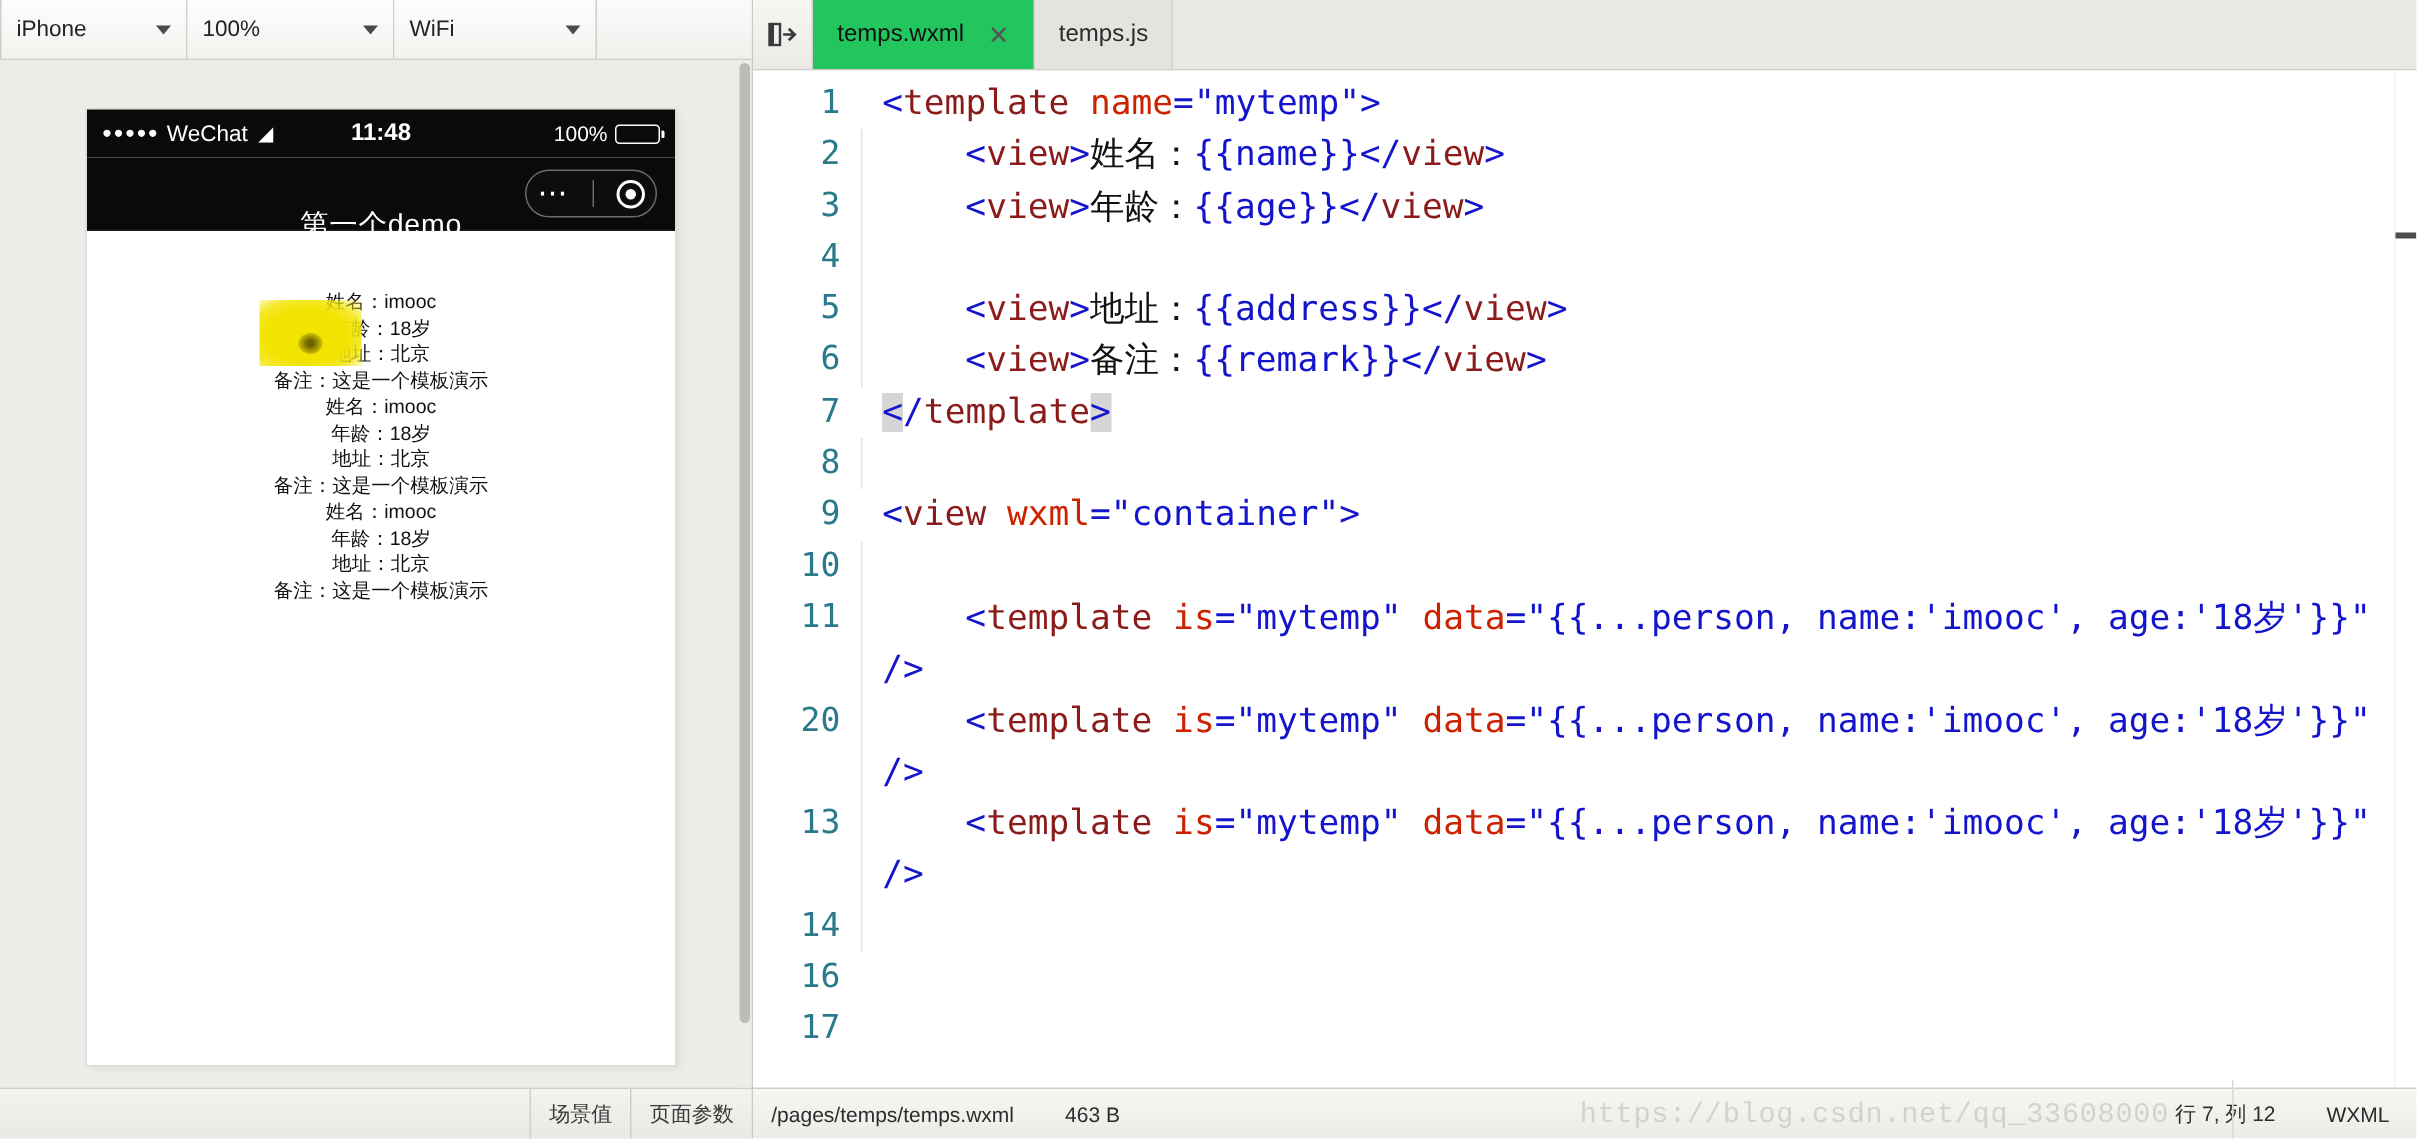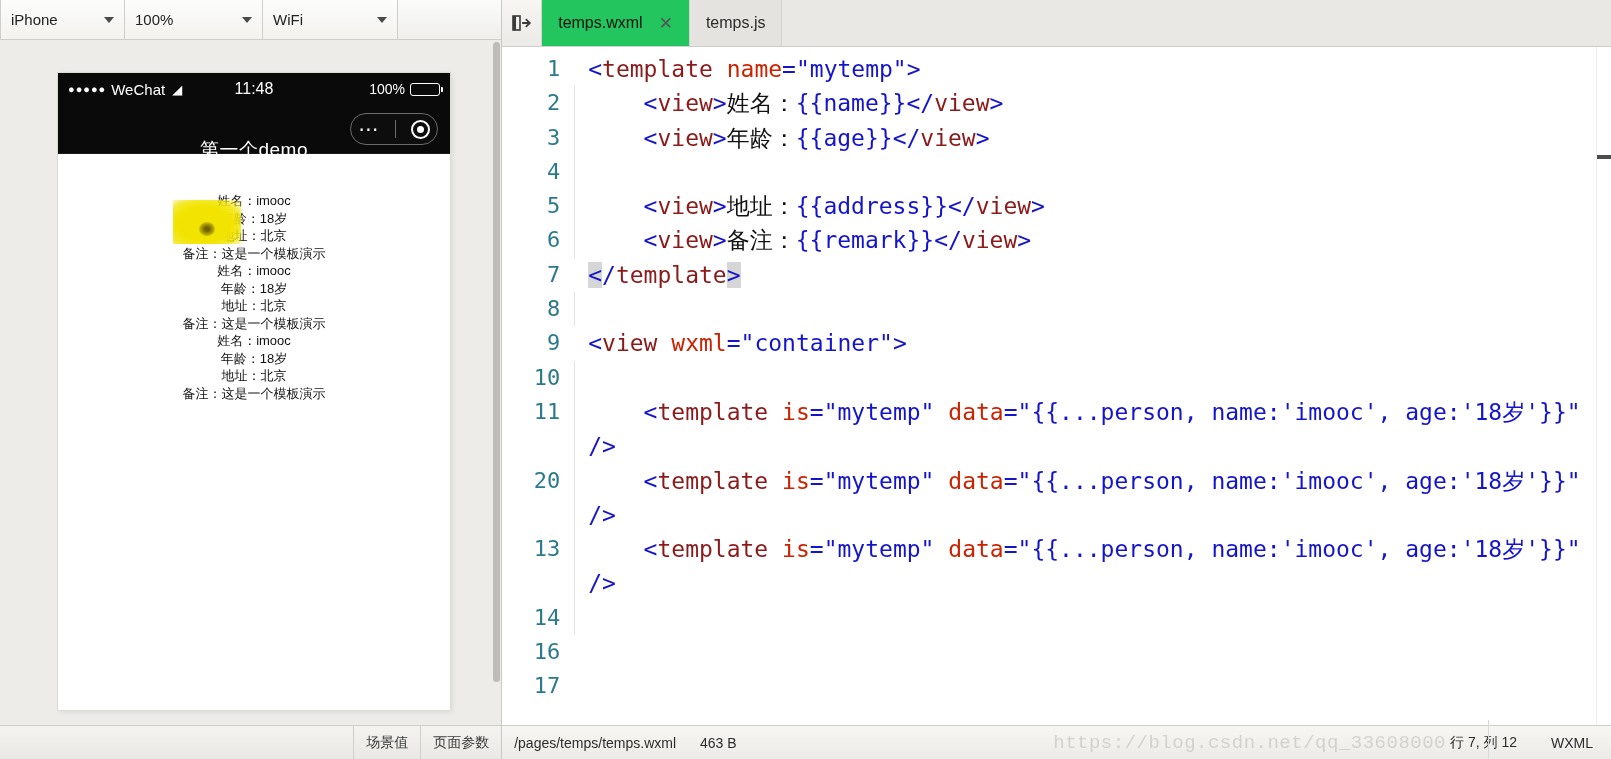--- a/index.html
+++ b/index.html
@@ -86,21 +86,21 @@
     padding: 0 10px;
     font-size: 14px;
     position: relative;
   }
   .status-left { display: flex; align-items: center; gap: 5px; }
   .dots { letter-spacing: 1px; font-size: 11px; line-height: 1; }
   .carrier { font-size: 15px; }
   .wifi-glyph { font-size: 13px; margin-left: 2px; }
   .status-time {
     position: absolute; left: 0; right: 0;
-    text-align: center; font-size: 16px; font-weight: normal;
+    text-align: center; font-size: 16px; font-weight: bold;
     pointer-events: none;
   }
   .status-right {
     margin-left: auto; display: flex; align-items: center; gap: 5px;
     position: relative; z-index: 2;
   }
   .batt-pct { font-size: 14px; }
   .batt {
     width: 30px; height: 13px;
     border: 1.5px solid #fff; border-radius: 3px;
@@ -256,21 +256,21 @@
     position:absolute; left:0; right:0; top:108px; height:4px; background:#4c4c4c;
   }
 
   .editor-footer {
     height: 34px; flex: 0 0 auto;
     background: linear-gradient(#f7f6f3,#ecebe7);
     border-top: 1px solid #cfcecb;
     display: flex; align-items: center;
     font-size: 14px; color:#2c2c2c; position: relative;
   }
-  .ef-left { display:flex; align-items:flex-end; padding-left:12px; gap:24px; }
+  .ef-left { display:flex; align-items:flex-end; padding-left:12px; gap:34px; }
   .ef-right { margin-left:auto; display:flex; align-items:center; gap:34px; padding-right:18px; }
   .watermark {
     position: absolute;
     right: 165px; top: 50%; transform: translateY(-50%);
     font-size: 19px; color: rgba(140,140,140,.30);
     letter-spacing: .5px; pointer-events: none; white-space: nowrap; font-family: Liberation Mono, monospace;
   }
   .right-edge-line {
     position:absolute; right:122px; top:-6px; bottom:0; width:1px; background:#d9d9d9;
   }

